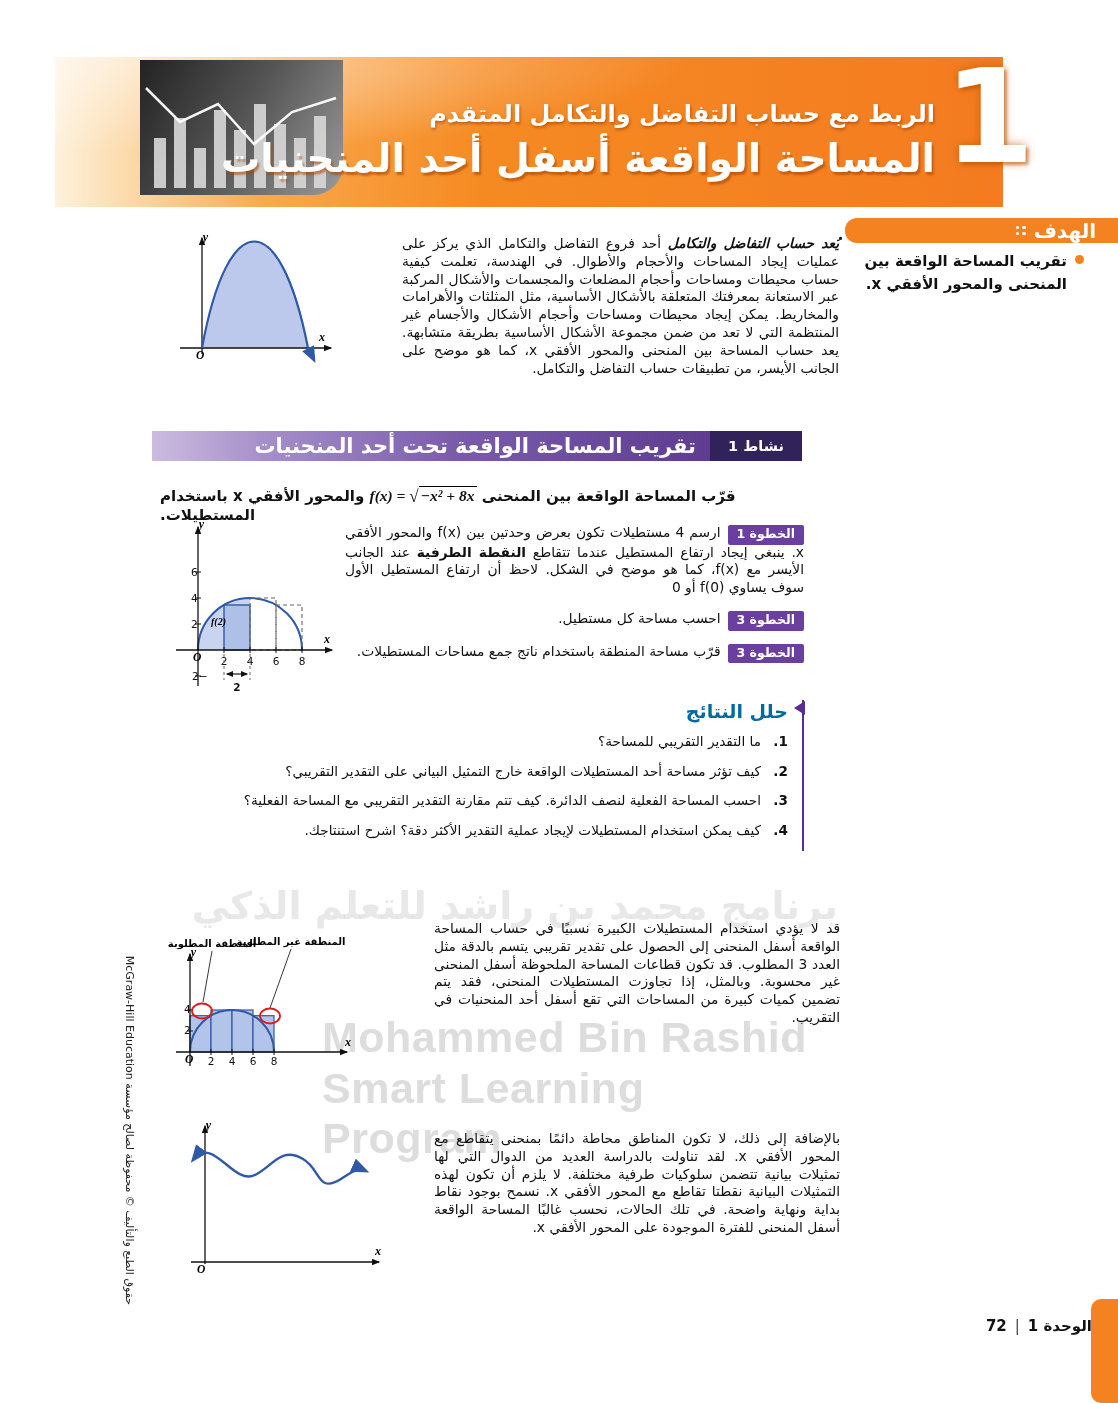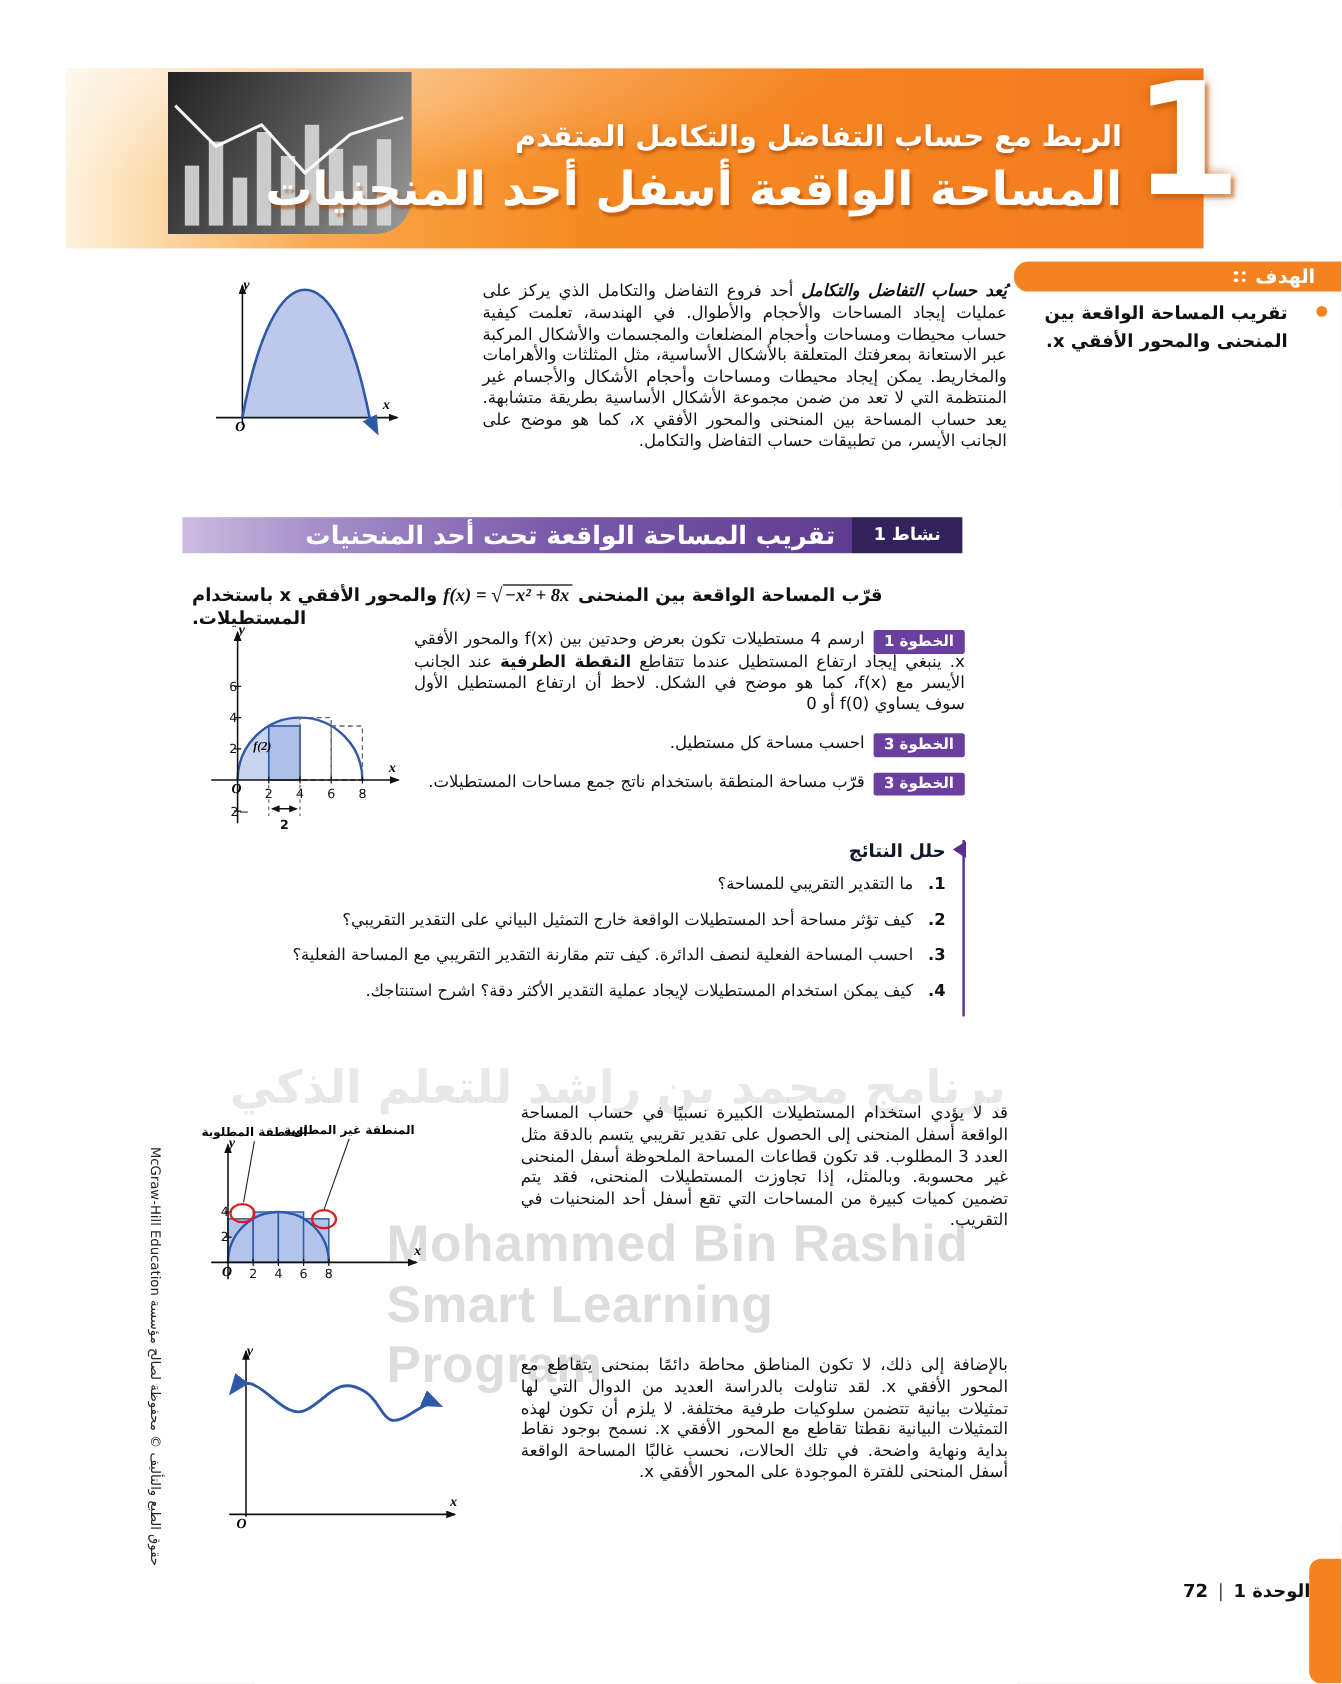--- a/index.html
+++ b/index.html
@@ -14,24 +14,24 @@
   .deco{left:140px;top:60px;width:203px;height:135px;overflow:hidden;border-radius:0 0 30px 0;
         background:linear-gradient(120deg,#222 0%,#565656 50%,#9b9b9b 100%)}
   .kicker{right:183px;top:100px;font-size:24px;font-weight:bold;color:#fff;text-shadow:1px 2px 3px rgba(150,60,0,.6)}
   .pgtitle{right:183px;top:136px;font-size:39px;font-weight:bold;color:#fff;text-shadow:2px 3px 2px rgba(170,70,0,.6)}
   .unitnum{left:944px;top:52px;font-size:130px;font-weight:bold;color:#fff;line-height:1;
            text-shadow:0 0 10px rgba(190,85,0,.7),3px 3px 3px rgba(190,85,0,.5)}
 
   
   .goalbar{left:845px;top:218px;width:273px;height:25px;background:#f58220;border-radius:12px 0 0 12px;
            display:flex;align-items:center;padding-right:22px;color:#fff}
-  .goalbar .txt{font-weight:bold;font-size:16px}
+  .goalbar .txt{font-weight:bold;font-size:20px}
   .goal-dots{display:grid;grid-template-columns:4px 4px;gap:2.5px;margin-right:8px}
   .goal-dots i{display:block;width:3.5px;height:3.5px;background:#fff;border-radius:50%}
-  .goalitem{left:868px;top:250px;width:238px;display:flex;gap:24px}
+  .goalitem{left:846px;top:250px;width:238px;display:flex;gap:8px}
   .goalitem .dot{width:9px;height:9px;border-radius:50%;background:#f58220;margin-top:5px;flex:none}
   .goalitem .gtxt{font-size:15px;font-weight:600;line-height:1.55;text-align:right}
 
   .para{font-size:13.8px;line-height:17.8px;text-align:justify;margin:4px}
   .lead{font-style:italic;font-weight:600}
   .intro{left:398px;top:231px;width:437px}
   .p2{left:430px;top:916px;width:406px}
   .p3{left:430px;top:1126px;width:406px}
 
   
@@ -48,21 +48,21 @@
 
   .steps{left:345px;top:524px;width:459px}
   .steps p{margin:0 0 13px;font-size:13.8px;line-height:17.9px;text-align:justify}
   .step-label{display:inline-block;background:#6a3fa0;color:#fff;font-weight:bold;font-size:12.5px;
               line-height:1;padding:3px 9px 4px;margin-left:7px;border-radius:2px;transform:translateY(1px)}
 
   
   .analyze{left:210px;top:700px;width:594px;padding-right:14px;border-right:2.5px solid #5c2d91}
   .analyze .tri{position:absolute;right:-3px;top:1px;width:0;height:0;
                 border-top:7px solid transparent;border-bottom:7px solid transparent;border-right:11px solid #5c2d91}
-  .analyze h3{margin:0 0 11px;color:#0f172a;font-size:15px;font-weight:bold}
+  .analyze h3{margin:0 0 11px;color:#0369a1;font-size:19px;font-weight:bold}
   .q{display:flex;gap:9px;margin:0 0 12px;font-size:13.6px;line-height:17.5px}
   .qn{font-weight:bold;flex:none;min-width:18px}
 
   
   .wm-ar{left:318px;top:884px;width:520px;font-size:38px;font-weight:bold;color:rgba(205,205,205,.45);white-space:nowrap}
   .wm-en{left:322px;top:1012px;width:500px;font-size:43px;font-weight:bold;color:rgba(198,198,198,.6);
          line-height:1.18;direction:ltr;text-align:left;letter-spacing:.5px;font-family:"Liberation Sans",sans-serif}
 
   .copyright{left:136px;top:933px;width:372px;transform-origin:0 0;transform:rotate(90deg);
              font-size:11px;color:#222;white-space:nowrap}

